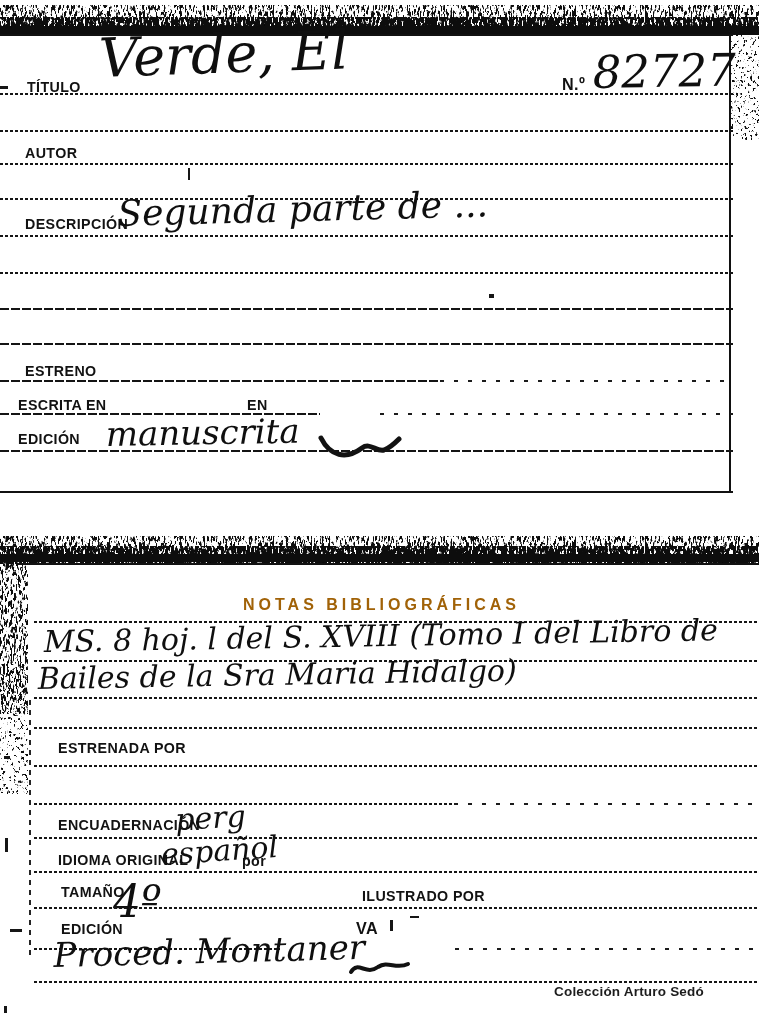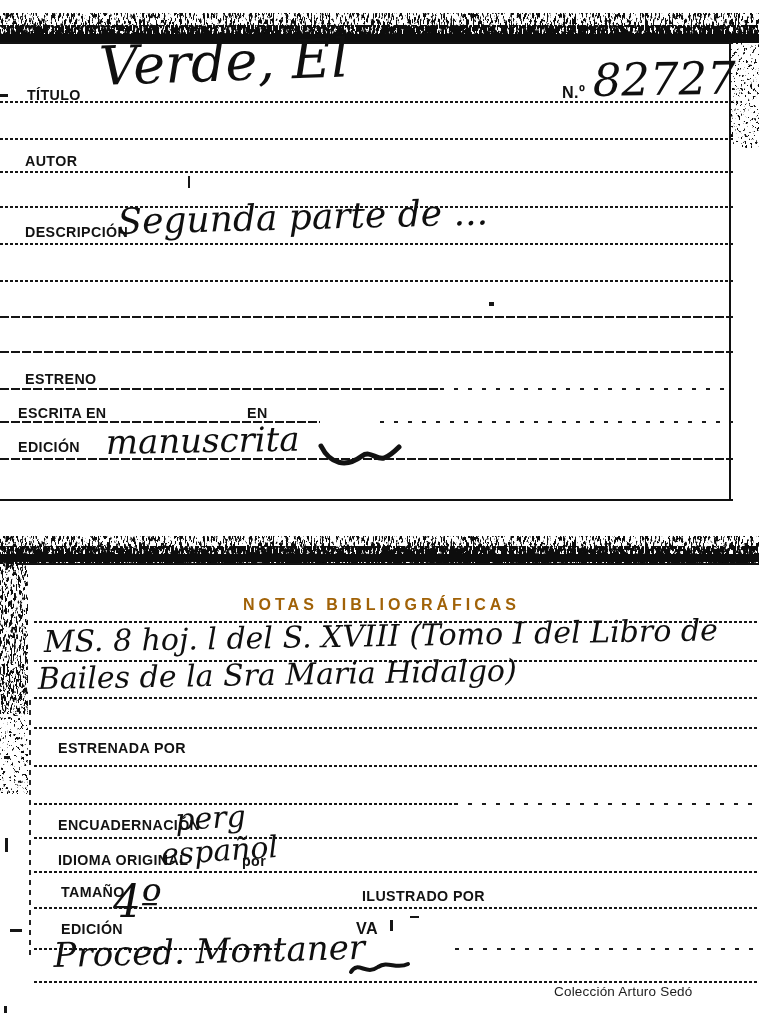--- a/index.html
+++ b/index.html
@@ -26,21 +26,21 @@
   .dl.heavy{background-image:repeating-linear-gradient(90deg,#141414 0 9px,transparent 9px 11px);}
   .dl.sparse{background-image:repeating-linear-gradient(90deg,#1b1b1b 0 4px,transparent 4px 14px);height:2px;}
   .solid{position:absolute;background:#111;}
   .vdash{position:absolute;width:2px;
     background-image:repeating-linear-gradient(180deg,#232323 0 5px,transparent 5px 10px);}
   .header-title{
     position:absolute;font-family:"Liberation Sans",sans-serif;font-weight:700;
     font-size:16px;letter-spacing:4px;white-space:nowrap;color:#a16207;line-height:1;
   }
   .stamp{
-    position:absolute;font-family:"Liberation Sans",sans-serif;font-weight:400;
+    position:absolute;font-family:"Liberation Sans",sans-serif;font-weight:700;
     font-size:13.5px;color:#1c1c1c;white-space:nowrap;line-height:1;letter-spacing:.2px;
   }
   .artifact{position:absolute;background:#161616;}
   svg.noise{position:absolute;display:block;}
 </style>
 </head>
 <body>
 
 <svg width="0" height="0" style="position:absolute" aria-hidden="true">
   <defs>
@@ -55,21 +55,21 @@
       <feComposite in="SourceGraphic" in2="a" operator="in"></feComposite>
     </filter>
     <filter id="spSparse" x="-10%" y="-10%" width="120%" height="120%">
       <feTurbulence type="fractalNoise" baseFrequency="0.42 0.3" numOctaves="3" seed="4" result="n"></feTurbulence>
       <feColorMatrix in="n" type="matrix" values="0 0 0 0 0  0 0 0 0 0  0 0 0 0 0  8 8 8 0 -13.6" result="a"></feColorMatrix>
       <feComposite in="SourceGraphic" in2="a" operator="in"></feComposite>
     </filter>
   </defs>
 </svg>
 
-<div class="abs" id="card1" style="left:0;top:8px;width:725px;height:500px">
+<div class="abs" id="card1" style="left:0;top:0;width:725px;height:500px">
 
   <svg class="noise" style="left:0;top:5px" width="759" height="36">
     <rect x="0" y="0" width="759" height="30" fill="#0d0d0d" filter="url(#spMid)"></rect>
     <rect x="0" y="12" width="759" height="18" fill="#0d0d0d" filter="url(#spDense)"></rect>
     <rect x="0" y="21" width="759" height="9" fill="#0d0d0d"></rect>
   </svg>
   <div class="solid" style="left:0;top:34px;width:733px;height:2px"></div>
 
   <svg class="noise" style="left:729px;top:30px" width="30" height="110">
     <rect x="0" y="0" width="30" height="110" fill="#101010" filter="url(#spSparse)"></rect>

